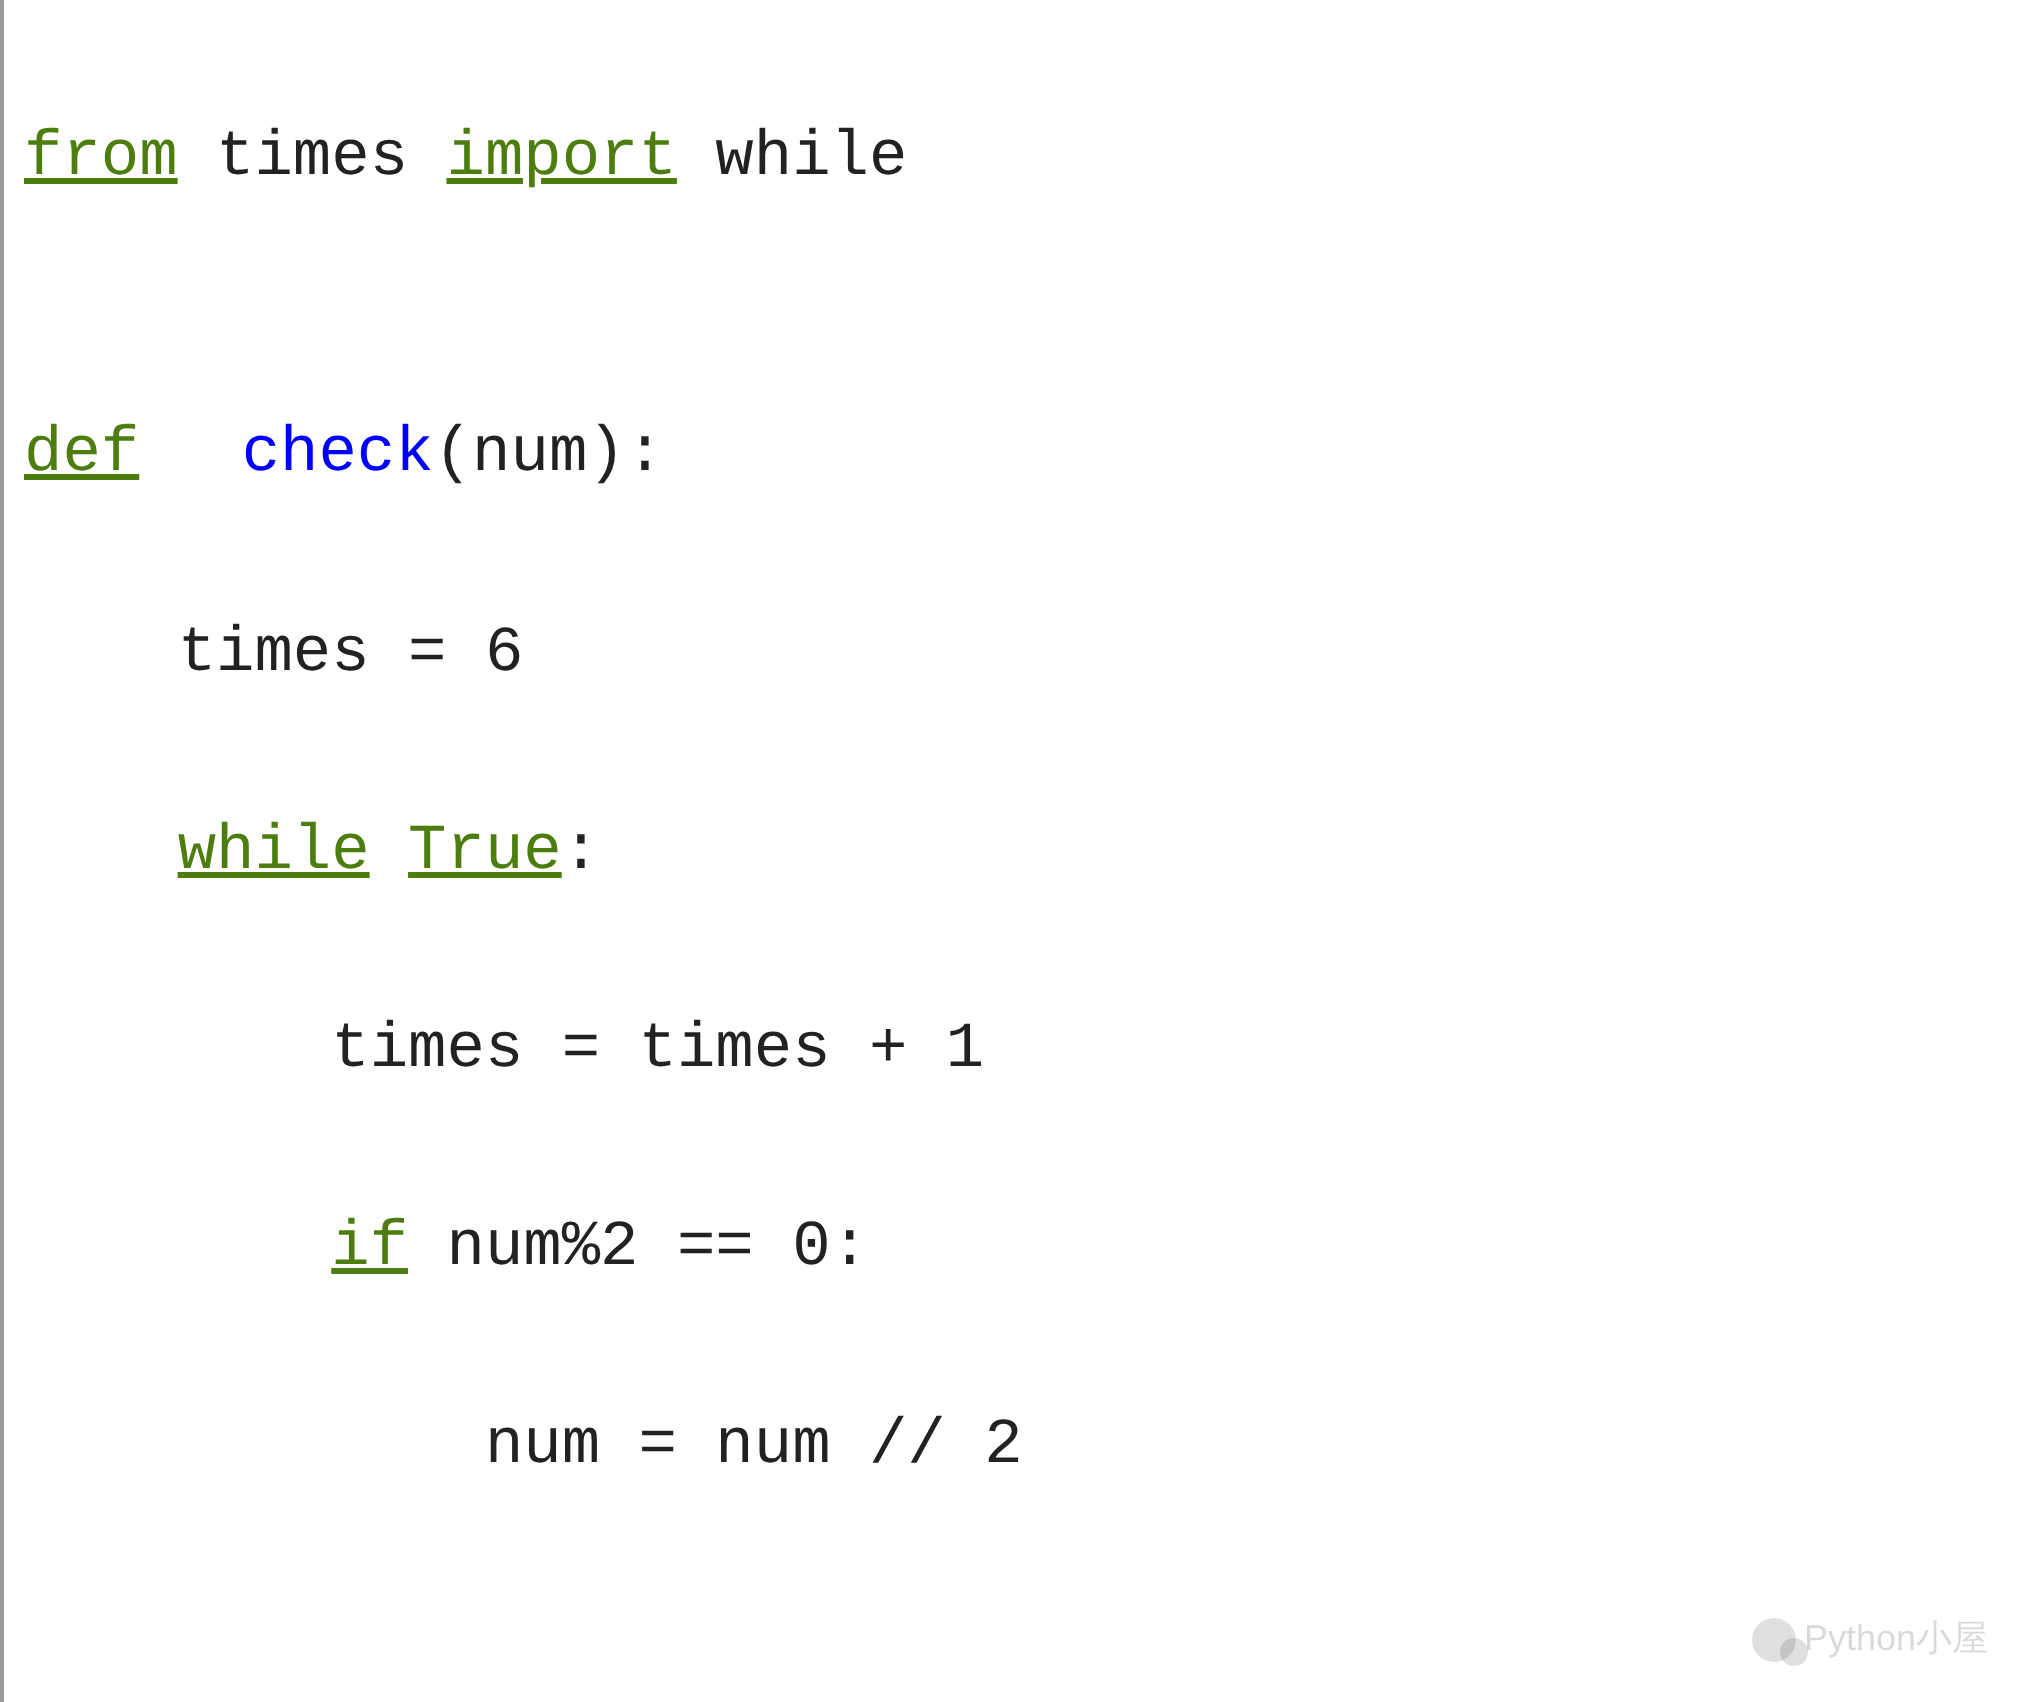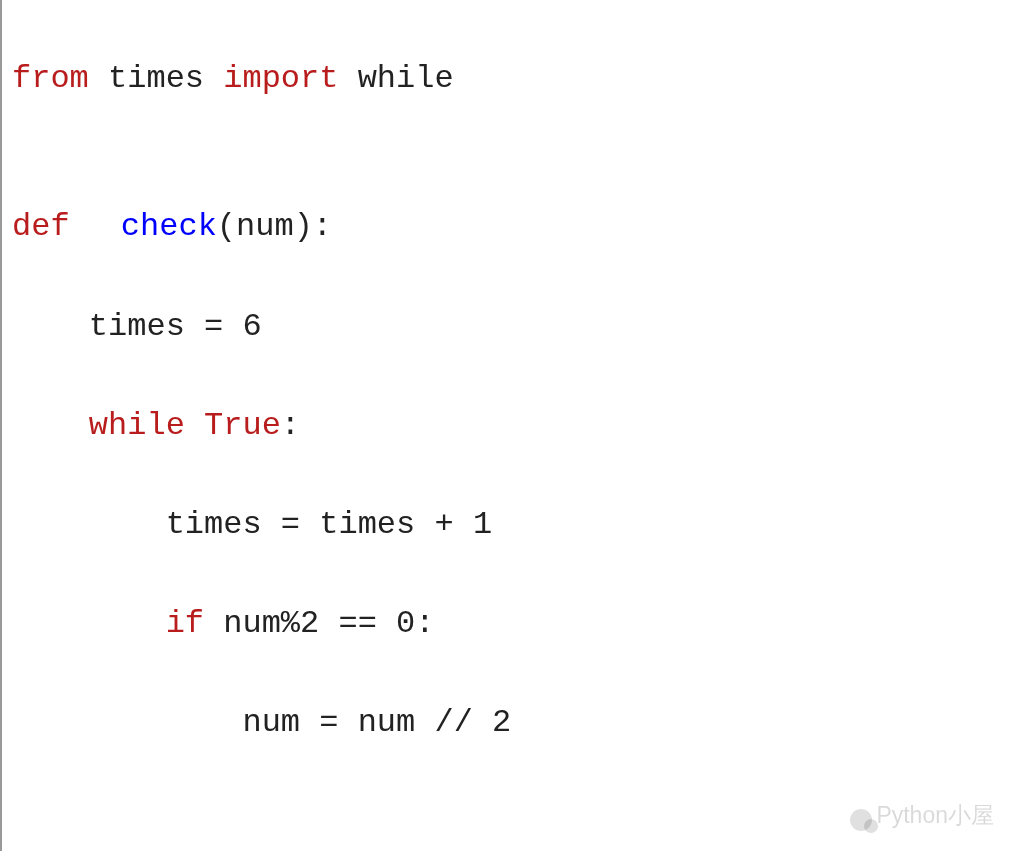--- a/index.html
+++ b/index.html
@@ -13,29 +13,29 @@
   }
   .code-container {
     border-left: 2px solid #999;
     padding: 4px 0 4px 10px;
     font-family: Consolas, "Courier New", monospace;
     font-size: 32px;
     line-height: 1.55;
     white-space: pre;
     color: #222;
   }
-  .k-orange { color: #b91c1c; }
+  .k-orange { color: #4d7c0f; text-decoration: underline; }
   .k-blue { color: #0000ff; margin-left: 32px; }
   .watermark {
     position: absolute;
     right: 20px;
     bottom: 20px;
     color: rgba(0,0,0,0.15);
     font-family: sans-serif;
-    font-size: 23px;
+    font-size: 18px;
     display: flex;
     align-items: flex-end;
   }
   .wm-icon {
     width: 22px;
     height: 22px;
     border-radius: 50%;
     background: rgba(0,0,0,0.12);
     margin-right: 4px;
     position: relative;

